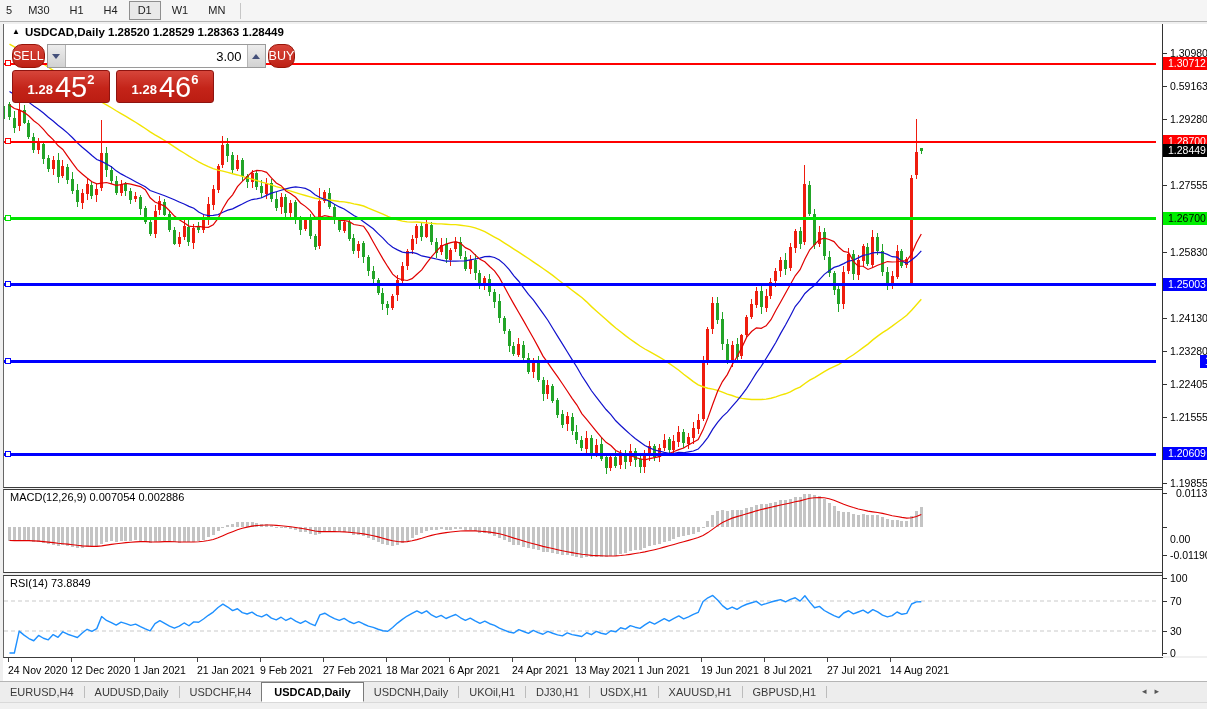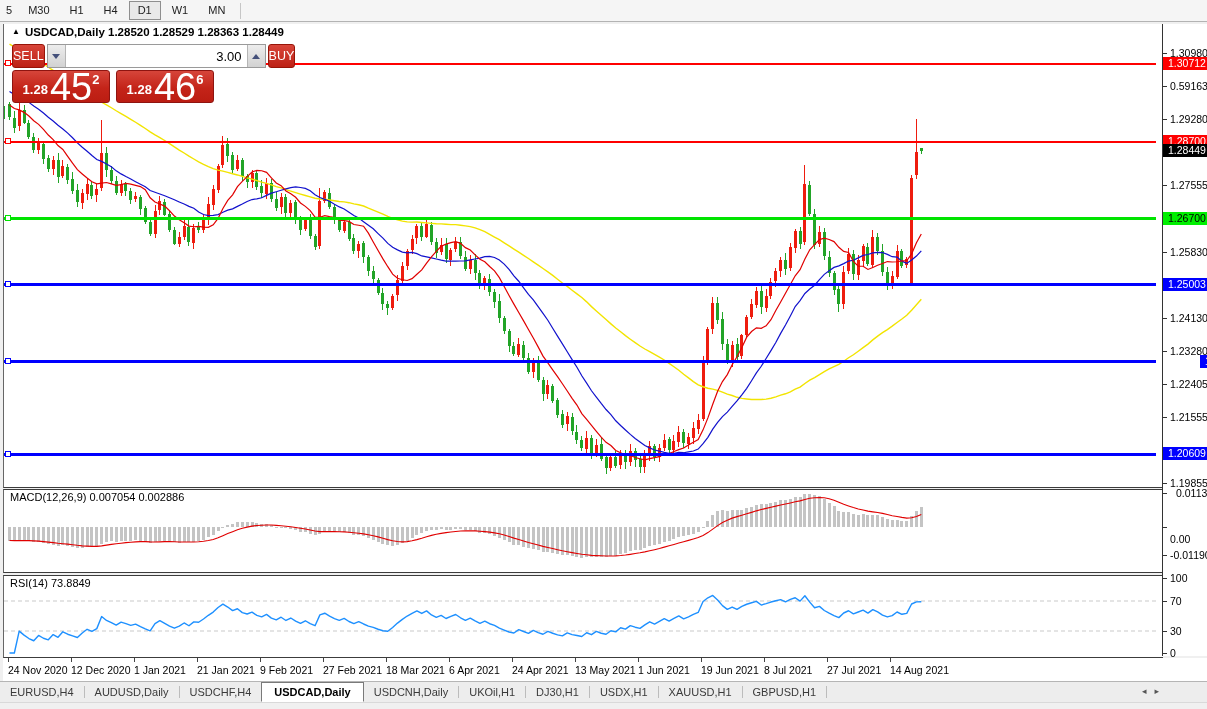--- a/index.html
+++ b/index.html
@@ -34,41 +34,41 @@
   .dt-lbl{position:absolute;top:6px;font-size:10.5px;color:#000;white-space:nowrap;}
   
   #chart-title{position:absolute;left:12px;top:26px;font-size:11.5px;font-weight:600;color:#000;z-index:5;}
   #chart-title .tri{font-size:8px;vertical-align:2px;margin-right:5px;}
   .ind-label{position:absolute;font-size:11px;color:#000;z-index:5;}
   #macd-label{left:10px;top:491px;}
   #rsi-label{left:10px;top:577px;}
   
   #widget{position:absolute;left:12px;top:44px;width:202px;z-index:10;}
   .w-row1{display:flex;height:24px;}
-  .trade-btn{background:linear-gradient(#d8453a,#bd2115);border:1px solid #971408;border-radius:3px;
+  .trade-btn{background:linear-gradient(#d8453a,#bd2115);border:1px solid #971408;border-radius:10px;
              color:#fff;font-size:12.5px;display:flex;align-items:center;justify-content:center;
              box-sizing:border-box;cursor:pointer;}
   #sell-btn{width:46px;margin-right:2px;}
   #buy-btn{width:44px;margin-left:2px;}
   .spin-group{display:flex;flex:1;border:1px solid #9a9a9a;box-sizing:border-box;background:#fff;}
   .spin-btn{width:17px;background:linear-gradient(#ededed,#d2d2d2);border-right:1px solid #b5b5b5;
             display:flex;align-items:center;justify-content:center;cursor:pointer;}
   .spin-btn.up{border-right:none;border-left:1px solid #b5b5b5;}
   .tri-dn{width:0;height:0;border-left:4px solid transparent;border-right:4px solid transparent;border-top:5px solid #44507a;}
   .tri-up{width:0;height:0;border-left:4px solid transparent;border-right:4px solid transparent;border-bottom:5px solid #44507a;}
   .vol-input{flex:1;border:none;outline:none;text-align:right;font-size:13px;padding:0 5px 0 0;
              font-family:"Liberation Sans",sans-serif;min-width:0;}
   .w-row2{display:flex;margin-top:2px;height:33px;}
   .price-box{background:linear-gradient(#d6453a 0%,#c42419 55%,#bb1d12 100%);border:1px solid #8e1410;
              border-radius:3px;color:#fff;flex:1;display:flex;align-items:flex-end;justify-content:center;
              padding-bottom:2px;cursor:pointer;}
   .price-box.bid{margin-right:3px;}
   .price-box.ask{margin-left:3px;}
   .pb-small{font-size:13px;font-weight:600;margin:0 2px 3px 0;}
-  .pb-big{font-size:38px;line-height:26px;font-weight:400;}
+  .pb-big{font-size:29px;line-height:26px;font-weight:400;}
   .pb-sup{font-size:13px;font-weight:600;align-self:flex-start;margin-top:1px;}
   
   #tabs{position:absolute;left:0;top:681px;width:1207px;height:20px;background:#ededed;
         border-top:1px solid #b5b5b5;border-bottom:1px solid #d9d9d9;display:flex;align-items:stretch;
         font-size:11px;color:#3a3a3a;box-sizing:content-box;}
   .tab{display:flex;align-items:center;padding:0 10px;cursor:pointer;white-space:nowrap;}
   .tab.active{background:#fff;border:1px solid #7a7a7a;border-bottom:1px solid #fff;
               font-weight:bold;color:#000;padding:0 12px;}
   .tabsep{width:1px;background:#bcbcbc;margin:4px 0;}
   #tab-arrows{position:absolute;right:40px;top:686px;font-size:9px;color:#555;z-index:6;letter-spacing:8px;cursor:pointer;}

